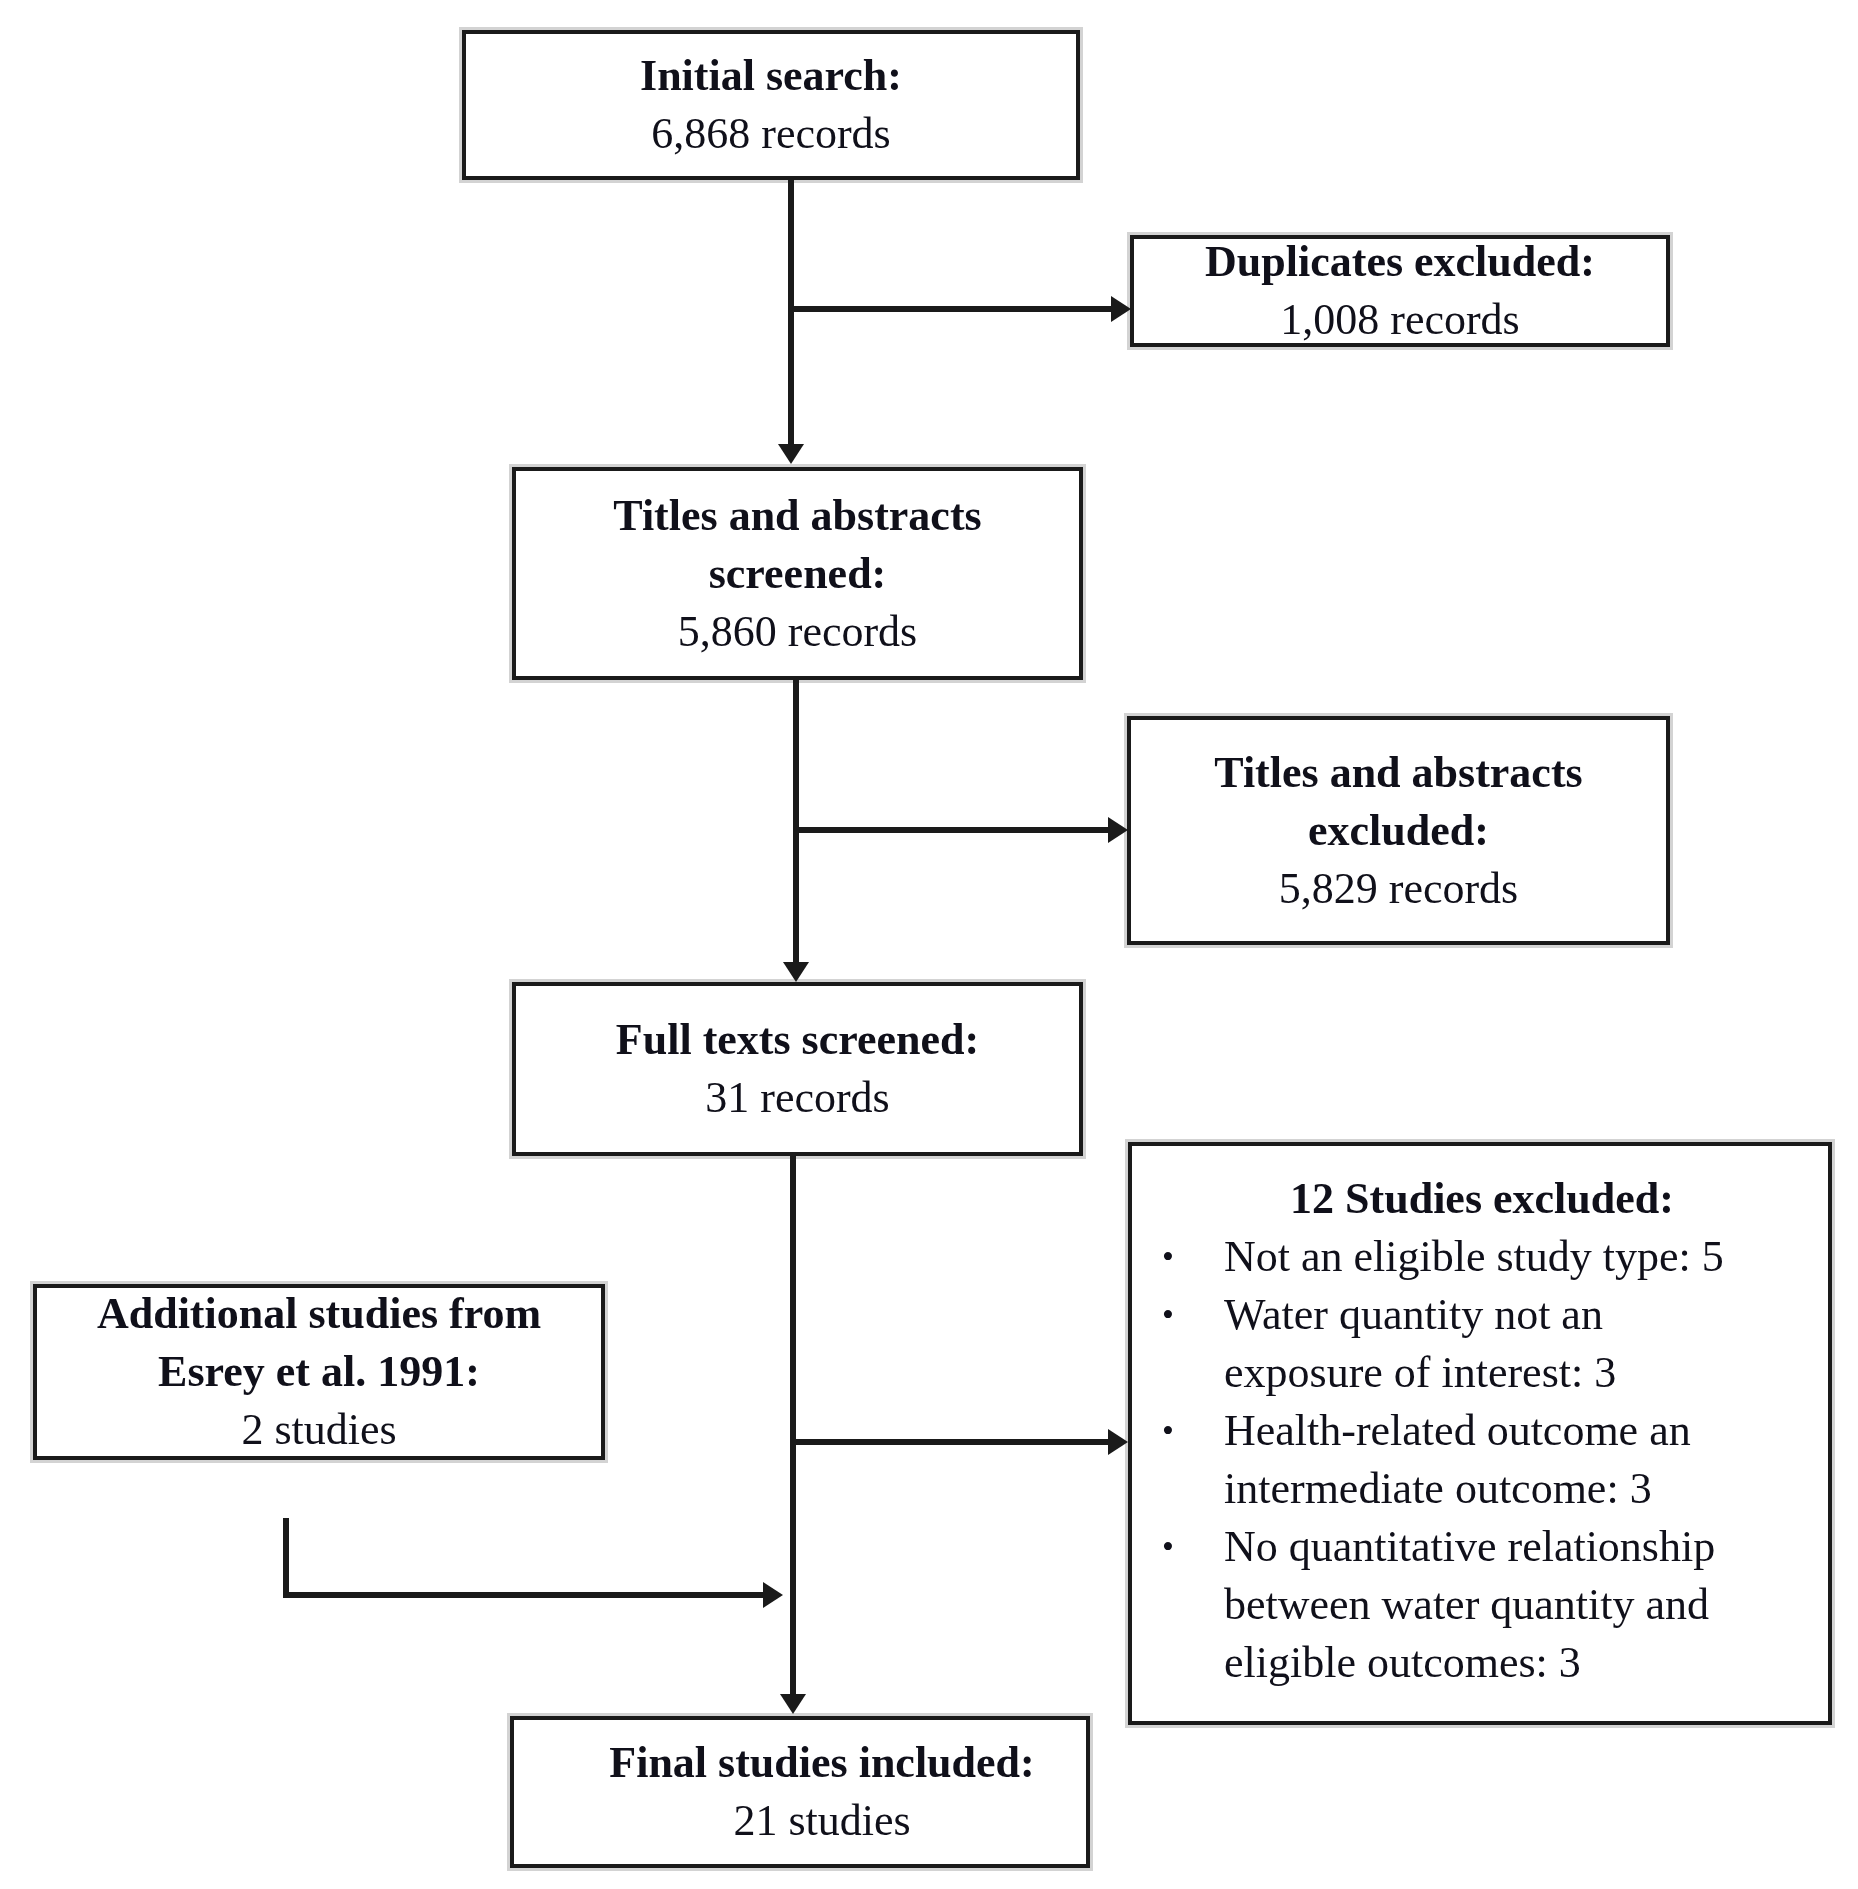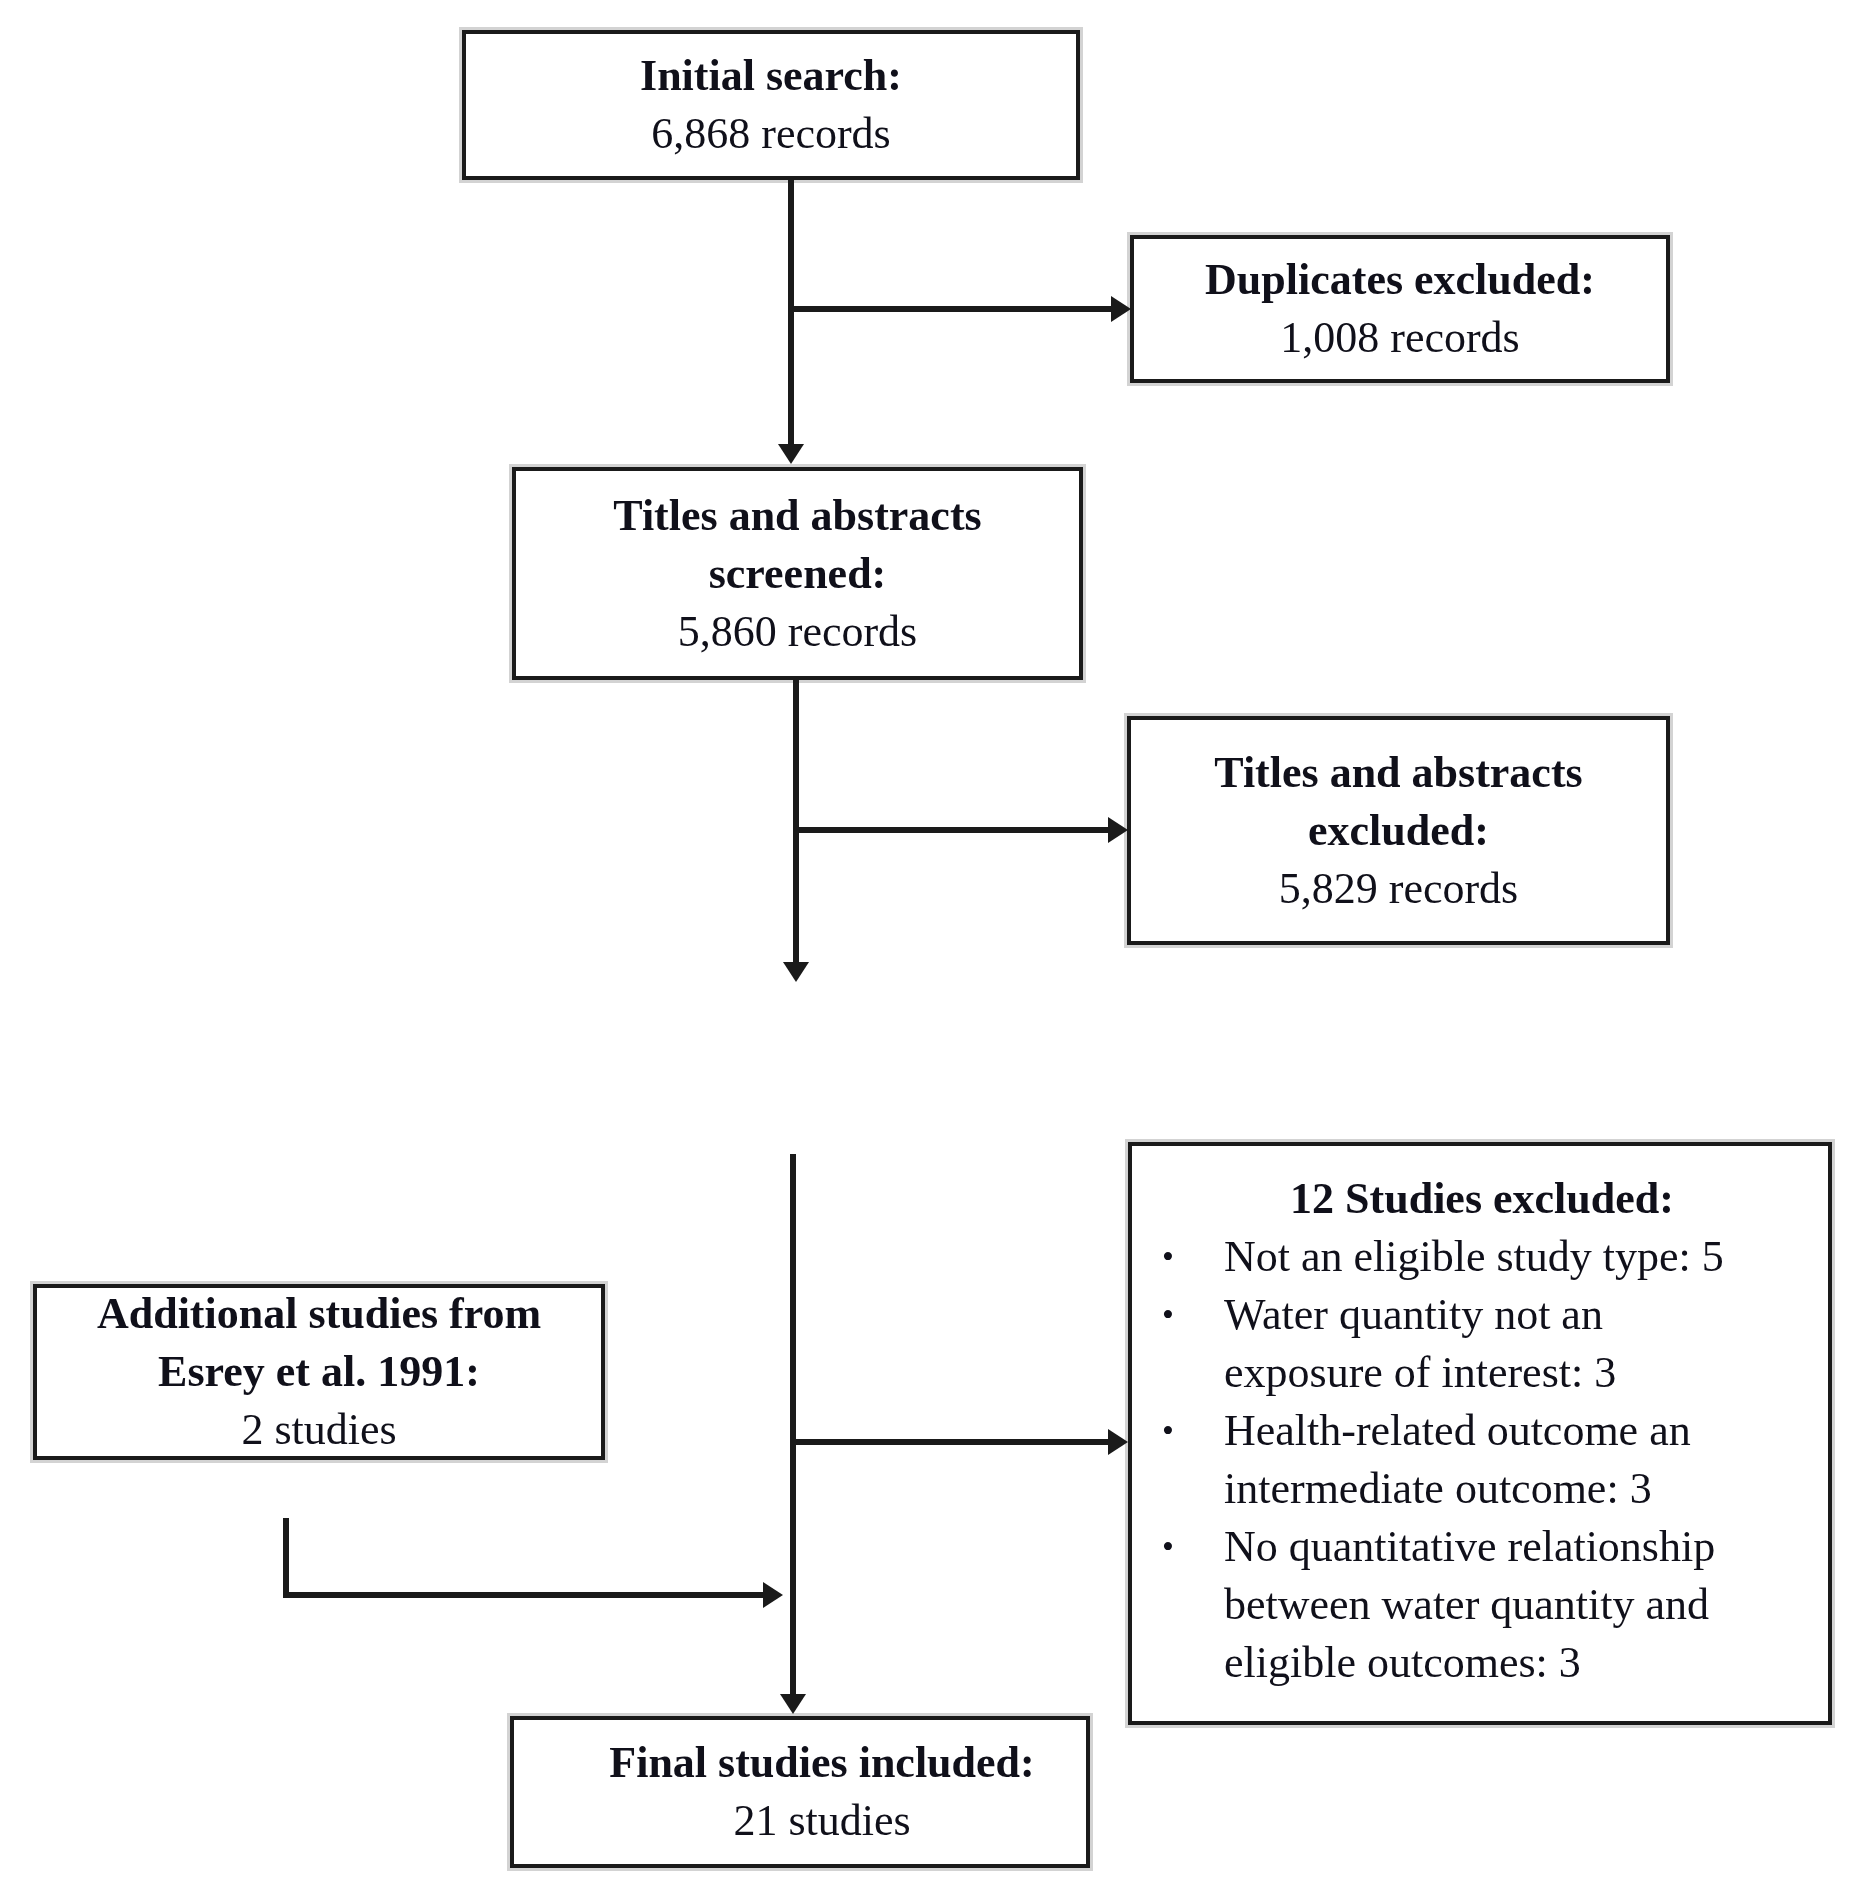--- a/index.html
+++ b/index.html
@@ -57,37 +57,41 @@
 </head>
 <body>
 
 <div id="canvas">
 
   <div class="box" style="left:462px;top:30px;width:618px;height:150px;">
     <span class="title">Initial search:</span>
     <span class="value">6,868 records</span>
   </div>
 
-  <div class="box" style="left:1130px;top:235px;width:540px;height:148px;">
+  <div class="box" style="left:1130px;top:235px;width:540px;height:112px;">
     <span class="title">Duplicates excluded:</span>
     <span class="value">1,008 records</span>
   </div>
 
   <div class="box" style="left:512px;top:467px;width:571px;height:213px;">
     <span class="title">Titles and abstracts
 screened:</span>
     <span class="value">5,860 records</span>
   </div>
 
   <div class="box" style="left:1127px;top:716px;width:543px;height:229px;">
     <span class="title">Titles and abstracts
 excluded:</span>
     <span class="value">5,829 records</span>
   </div>
 
+  <div class="box" style="left:512px;top:982px;width:571px;height:174px;">
+    <span class="title">Full texts screened:</span>
+    <span class="value">31 records</span>
+  </div>
 
   <div class="box left-align" style="left:1128px;top:1142px;width:704px;height:583px;">
     <span class="title">12 Studies excluded:</span>
     <div style="width:100%;">
       <div class="bullet-row">
         <span class="bullet-marker">•</span>
         <span class="bullet-text">Not an eligible study type: 5</span>
       </div>
       <div class="bullet-row">
         <span class="bullet-marker">•</span>

